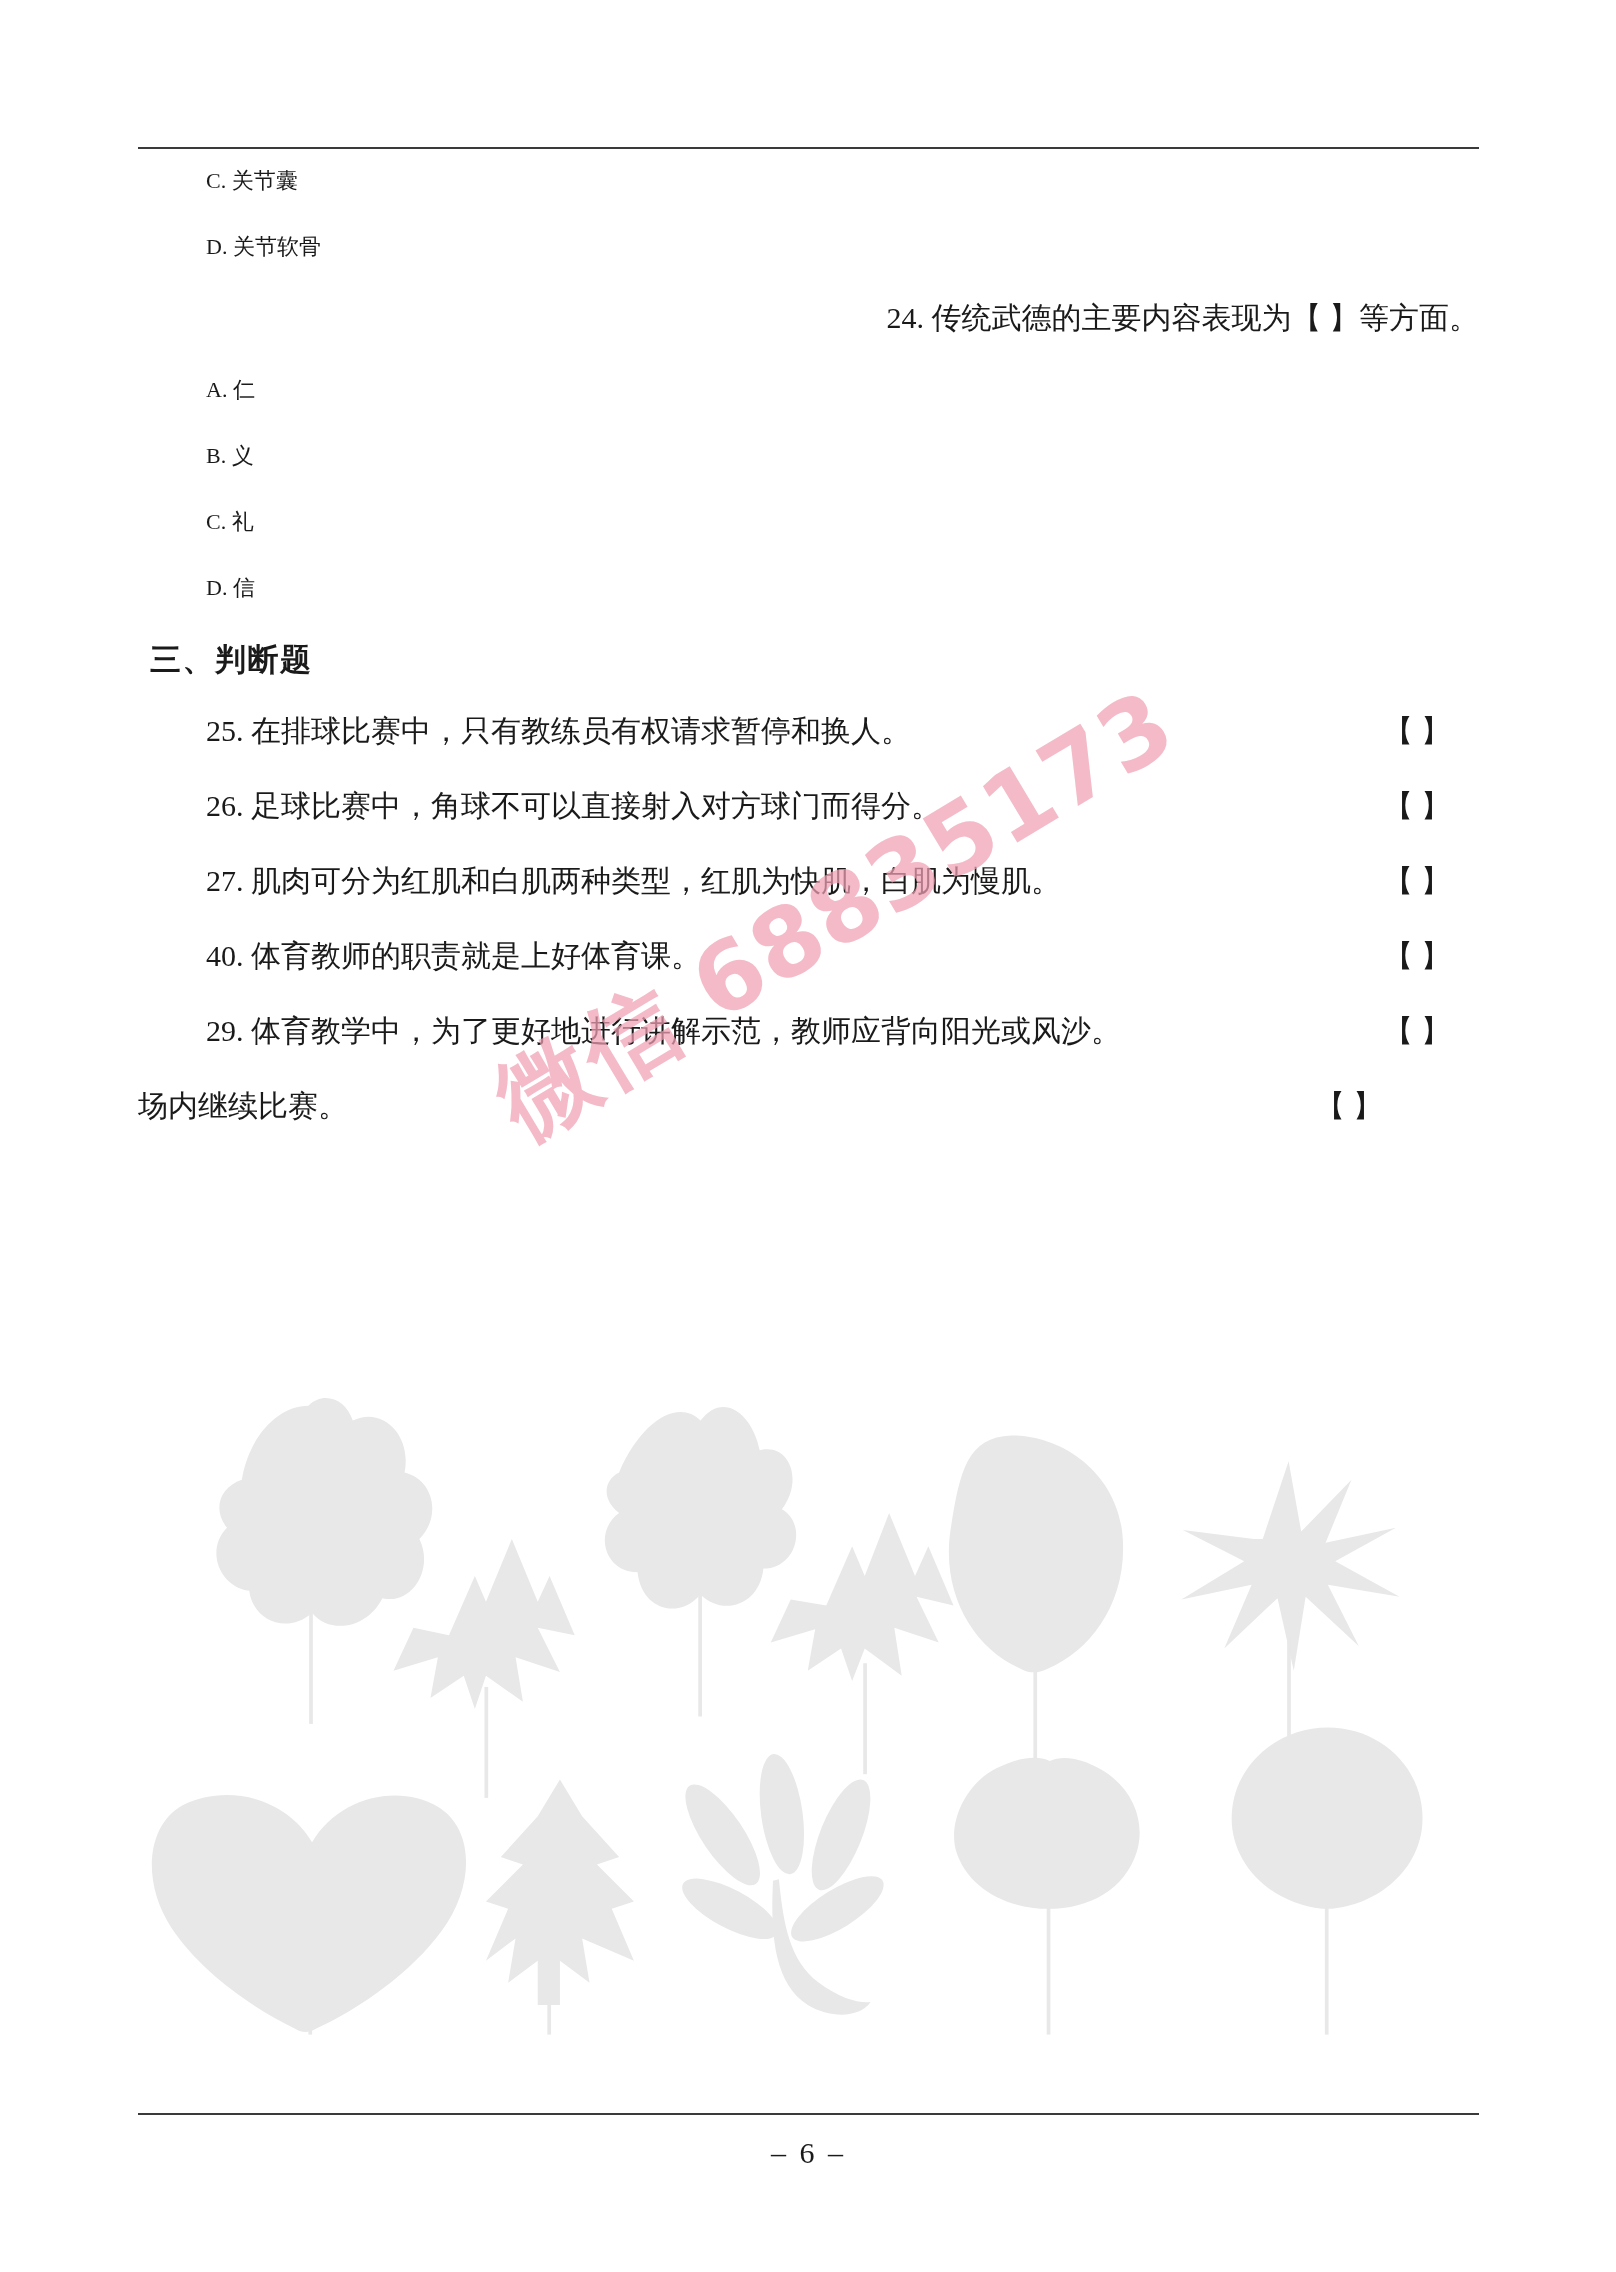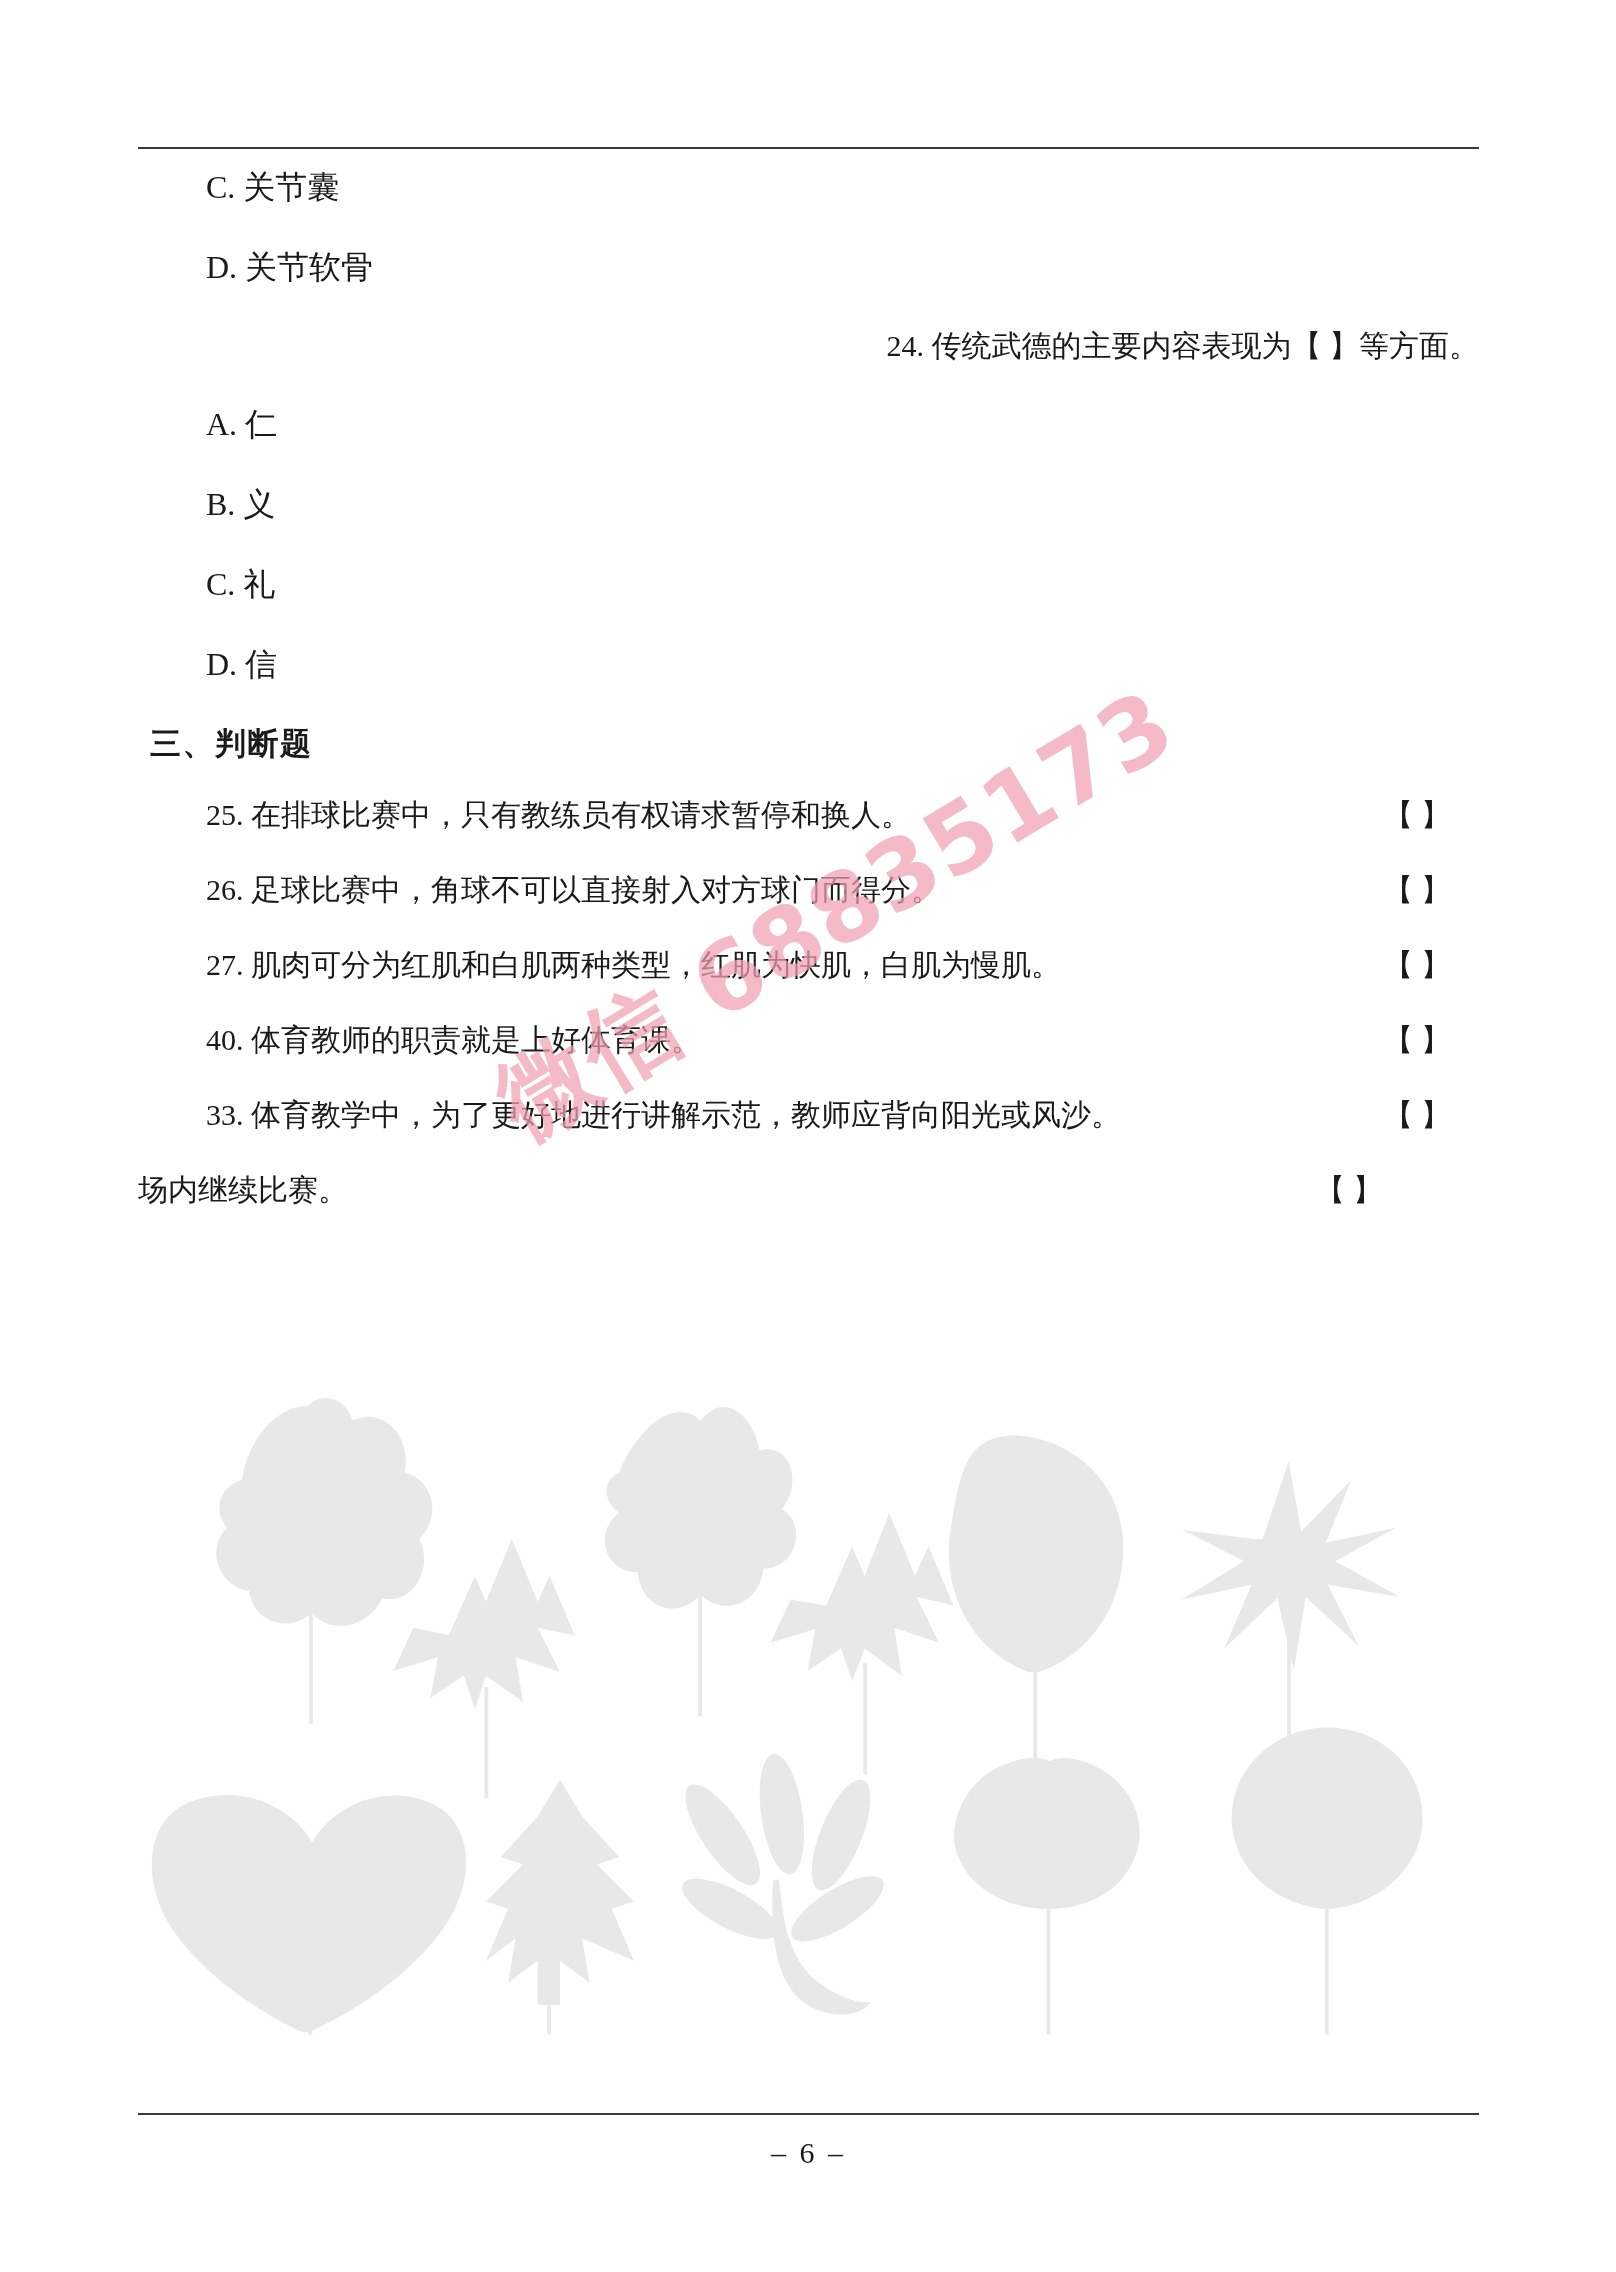--- a/index.html
+++ b/index.html
@@ -38,21 +38,21 @@
   .content {
     position: absolute;
     left: 138px;
     top: 166px;
     width: 1341px;
   }
 
   .opt {
     margin-left: 68px;
     margin-bottom: 36px;
-    font-size: 32px;
+    font-size: 22px;
     font-family: "Liberation Serif", "DejaVu Serif", serif;
   }
   .opt .ltr {
     font-family: "Liberation Serif", "DejaVu Serif", serif;
     letter-spacing: 0px;
   }
 
   .q {
     margin-left: 68px;
     margin-bottom: 36px;
@@ -198,21 +198,21 @@
       <span class="brk">【       】</span>
     </div>
 
     <div class="tf-row">
       <span>40.</span>
       <span>体育教师的职责就是上好体育课。</span>
       <span class="brk">【       】</span>
     </div>
 
     <div class="tf-row">
-      <span>33.</span>
+      <span>29.</span>
       <span>体育教学中，为了更好地进行讲解示范，教师应背向阳光或风沙。</span>
       <span class="brk">【       】</span>
     </div>
 
     <div class="tf-two-line">
       <div class="l2">
         <span>场内继续比赛。</span>
         <span class="brk">【       】</span>
       </div>
     </div>

